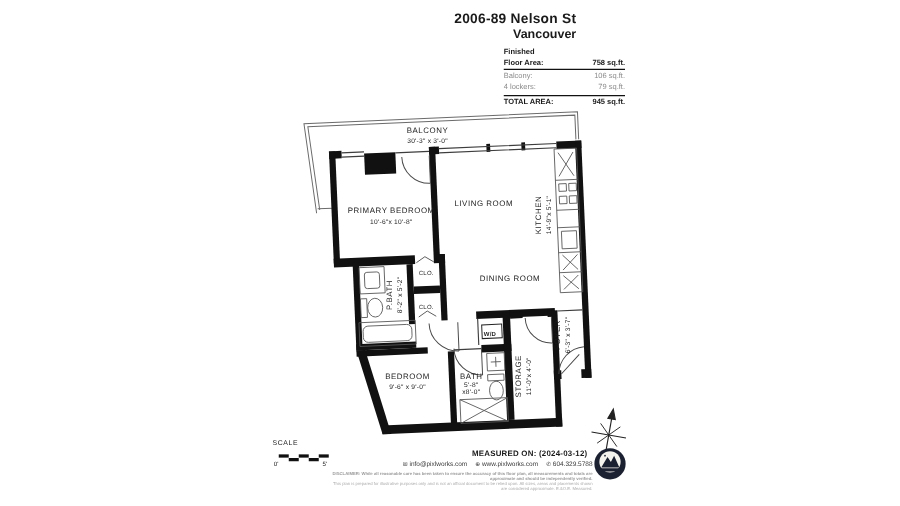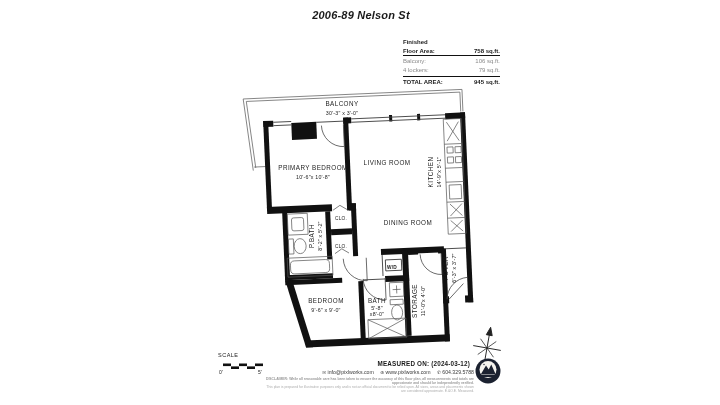--- a/index.html
+++ b/index.html
@@ -1,20 +1,20 @@
 <!DOCTYPE html>
 <html><head>
 <meta charset="utf-8">
 <style>
   html,body{margin:0;padding:0;background:#ffffff;}
   .page{position:relative;width:720px;height:405px;background:#ffffff;overflow:hidden;
         font-family:"Liberation Sans",sans-serif;color:#1a1a1a;}
   .abs{position:absolute;}
   
-  .title{left:261px;top:9px;width:200px;text-align:center;font-style:italic;}
+  .title{left:261px;top:9px;width:200px;text-align:right;}
   .title .l1{font-size:11px;font-weight:bold;letter-spacing:.2px;}
   .title .l2{font-size:10px;font-weight:bold;margin-top:1px;}
   
   .areas{left:403px;top:37px;width:97px;font-size:6px;}
   .areas .row{display:flex;justify-content:space-between;align-items:flex-end;padding:1.5px 0;}
   .areas .b{font-weight:bold;}
   .areas .muted{color:#8a8a8a;}
   .areas .rule-under{border-bottom:.8px solid #111;}
   .areas .rule-over{border-top:.8px solid #111;margin-top:2px;}
   
@@ -33,20 +33,21 @@
   .disclaimer{left:262px;top:377px;width:212px;text-align:right;font-size:3.4px;line-height:4px;color:#adadad;}
   .disclaimer .d1{font-weight:bold;color:#9a9a9a;}
 </style>
 </head>
 <body>
 
 <div class="page">
 
   <div class="abs title">
     <div class="l1">2006-89 Nelson St</div>
+    <div class="l2">Vancouver</div>
   </div>
 
   <div class="abs areas">
     <div class="row">
       <span class="b">Finished</span>
     </div>
     <div class="row rule-under">
       <span class="b">Floor Area:</span>
       <span class="b">758 sq.ft.</span>
     </div>

